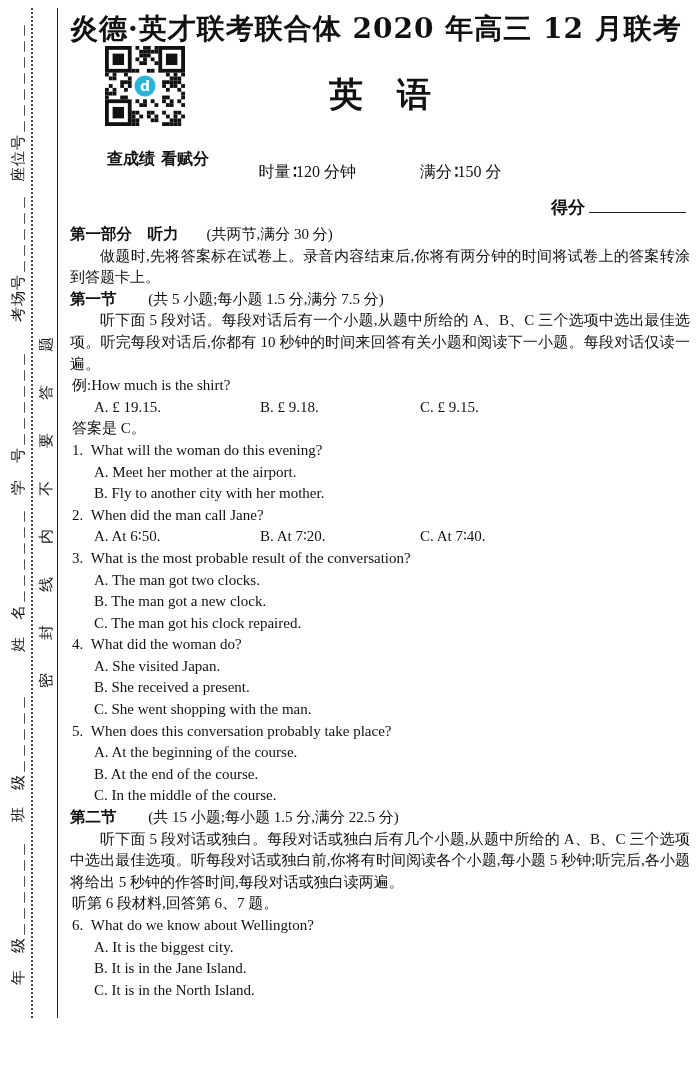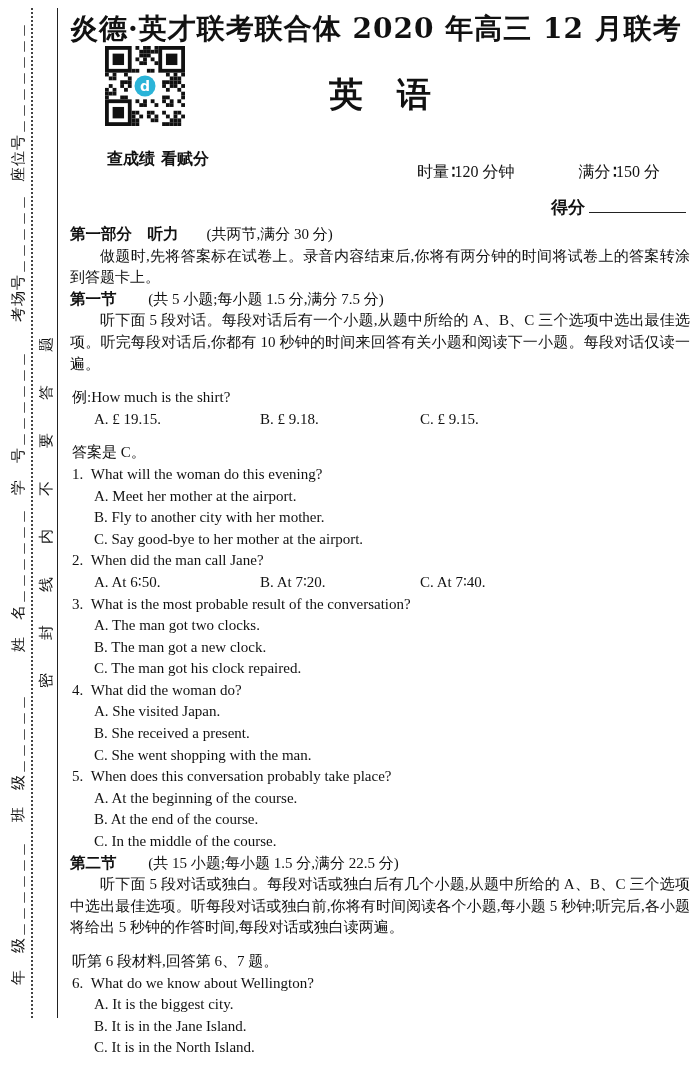--- a/index.html
+++ b/index.html
@@ -27,31 +27,31 @@
     font-family:"DejaVu Serif","Liberation Serif",serif; font-weight:bold;
     font-size:28px; letter-spacing:1px; white-space:nowrap;
   }
   .qr-wrap{position:absolute; left:34px; top:46px; width:82px; text-align:center;}
   .qr-caption{margin-top:19px; font-family:"DejaVu Sans","Liberation Sans",sans-serif; font-size:16px; font-weight:600; white-space:nowrap;}
   .qr-caption span{margin:0 3px;}
   .subject{
     position:absolute; top:72px; left:0; right:0; text-align:center;
     font-family:"DejaVu Sans","Liberation Sans",sans-serif; font-weight:bold; font-size:34px;
   }
-  .meta{position:absolute; top:162px; left:0; right:0; text-align:right; font-size:16px;}
+  .meta{position:absolute; top:162px; left:0; right:0; text-align:center; font-size:16px;}
   .meta span{margin:0 30px;}
   .score-row{position:absolute; top:196px; right:4px; font-size:17px;}
   .score-row .lab{font-family:"DejaVu Sans","Liberation Sans",sans-serif; font-weight:bold;}
   .score-line{display:inline-block; width:97px; border-bottom:1.5px solid #222; height:14px; margin-left:4px;}
   
   #body-blocks{position:absolute; left:0; top:224px; width:620px; font-size:15px; line-height:21.6px;}
   .h-part .b{font-family:"DejaVu Sans","Liberation Sans",sans-serif; font-weight:bold; font-size:15.5px;}
   .h-part .r{font-size:15px;padding-left:28px;}
   .para{text-indent:2em; text-align:justify;}
-  .plain{padding-left:2px;margin-top:12px;}
+  .plain{padding-left:2px;}
   .opt-row{display:flex; padding-left:24px;}
   .opt-row span:nth-child(1){width:166px;}
   .opt-row span:nth-child(2){width:160px;}
   .opt-row span:nth-child(3){flex:1;}
   .opt{padding-left:24px;}
   .q-line{padding-left:2px;}
   
   .footer{position:absolute; left:0; right:0; top:1038px; text-align:center; font-size:14.5px; font-style:italic;margin-top:44px;}
 </style>
 </head>
@@ -219,21 +219,20 @@
         <div class="plain">例:How much is the shirt?</div>
         <div class="opt-row">
           <span>A. £ 19.15.</span>
           <span>B. £ 9.18.</span>
           <span>C. £ 9.15.</span>
         </div>
         <div class="plain">答案是 C。</div>
         <div class="q-line">1. What will the woman do this evening?</div>
         <div class="opt">A. Meet her mother at the airport.</div>
         <div class="opt">B. Fly to another city with her mother.</div>
-        <div class="opt">C. Say good-bye to her mother at the airport.</div>
         <div class="q-line">2. When did the man call Jane?</div>
         <div class="opt-row">
           <span>A. At 6∶50.</span>
           <span>B. At 7∶20.</span>
           <span>C. At 7∶40.</span>
         </div>
         <div class="q-line">3. What is the most probable result of the conversation?</div>
         <div class="opt">A. The man got two clocks.</div>
         <div class="opt">B. The man got a new clock.</div>
         <div class="opt">C. The man got his clock repaired.</div>

